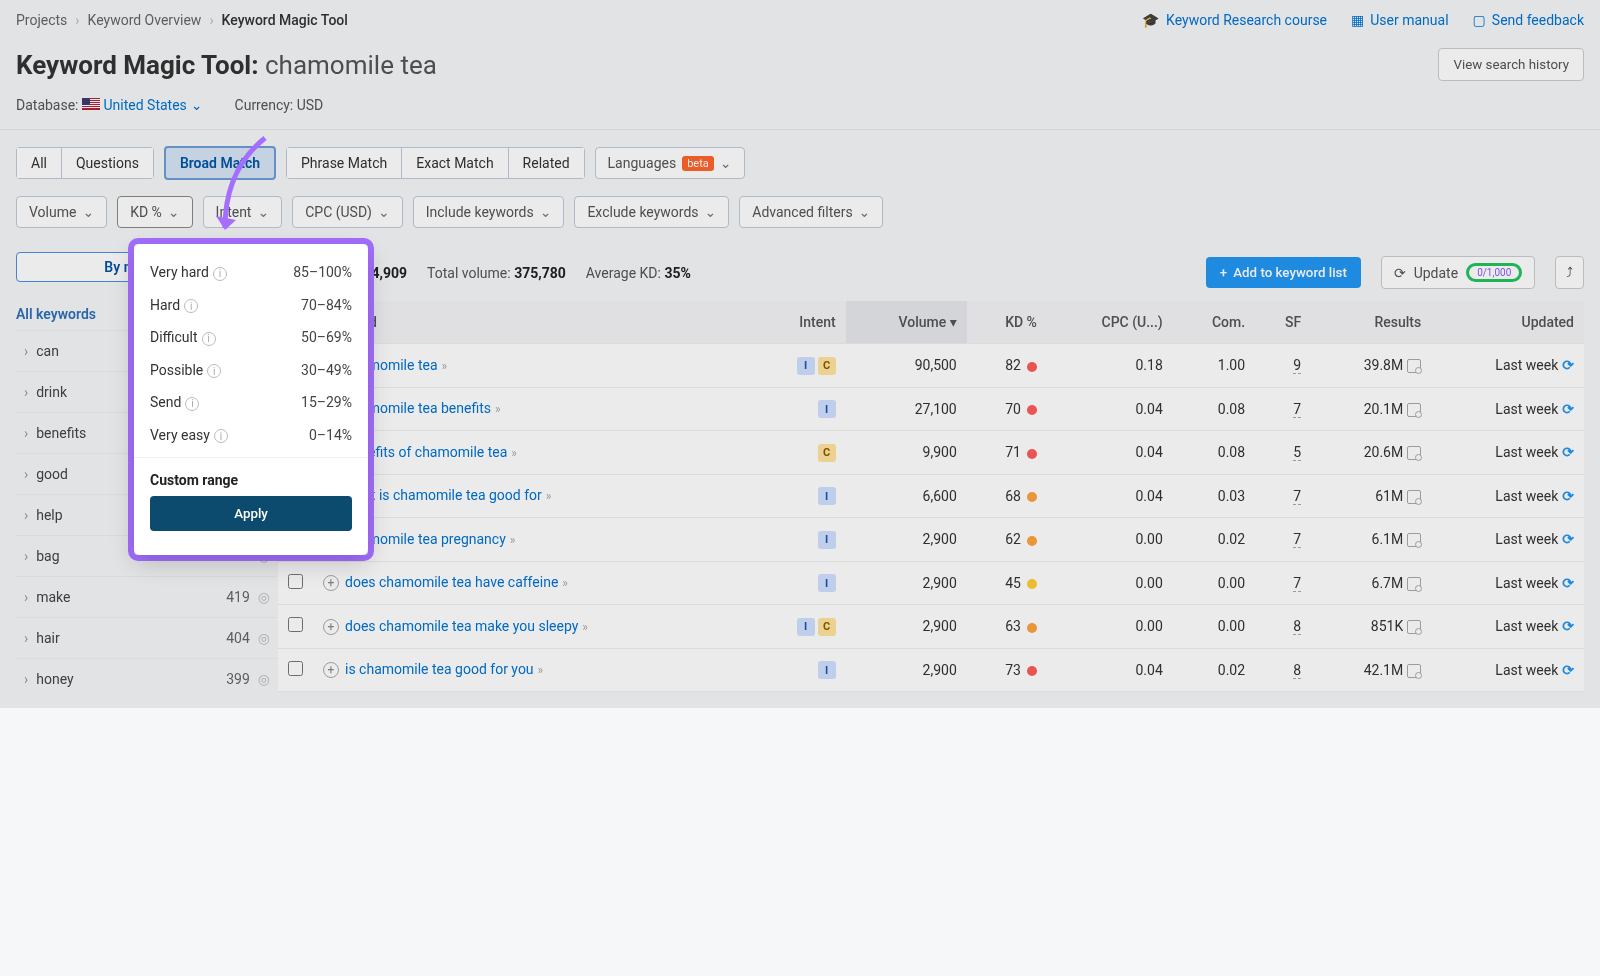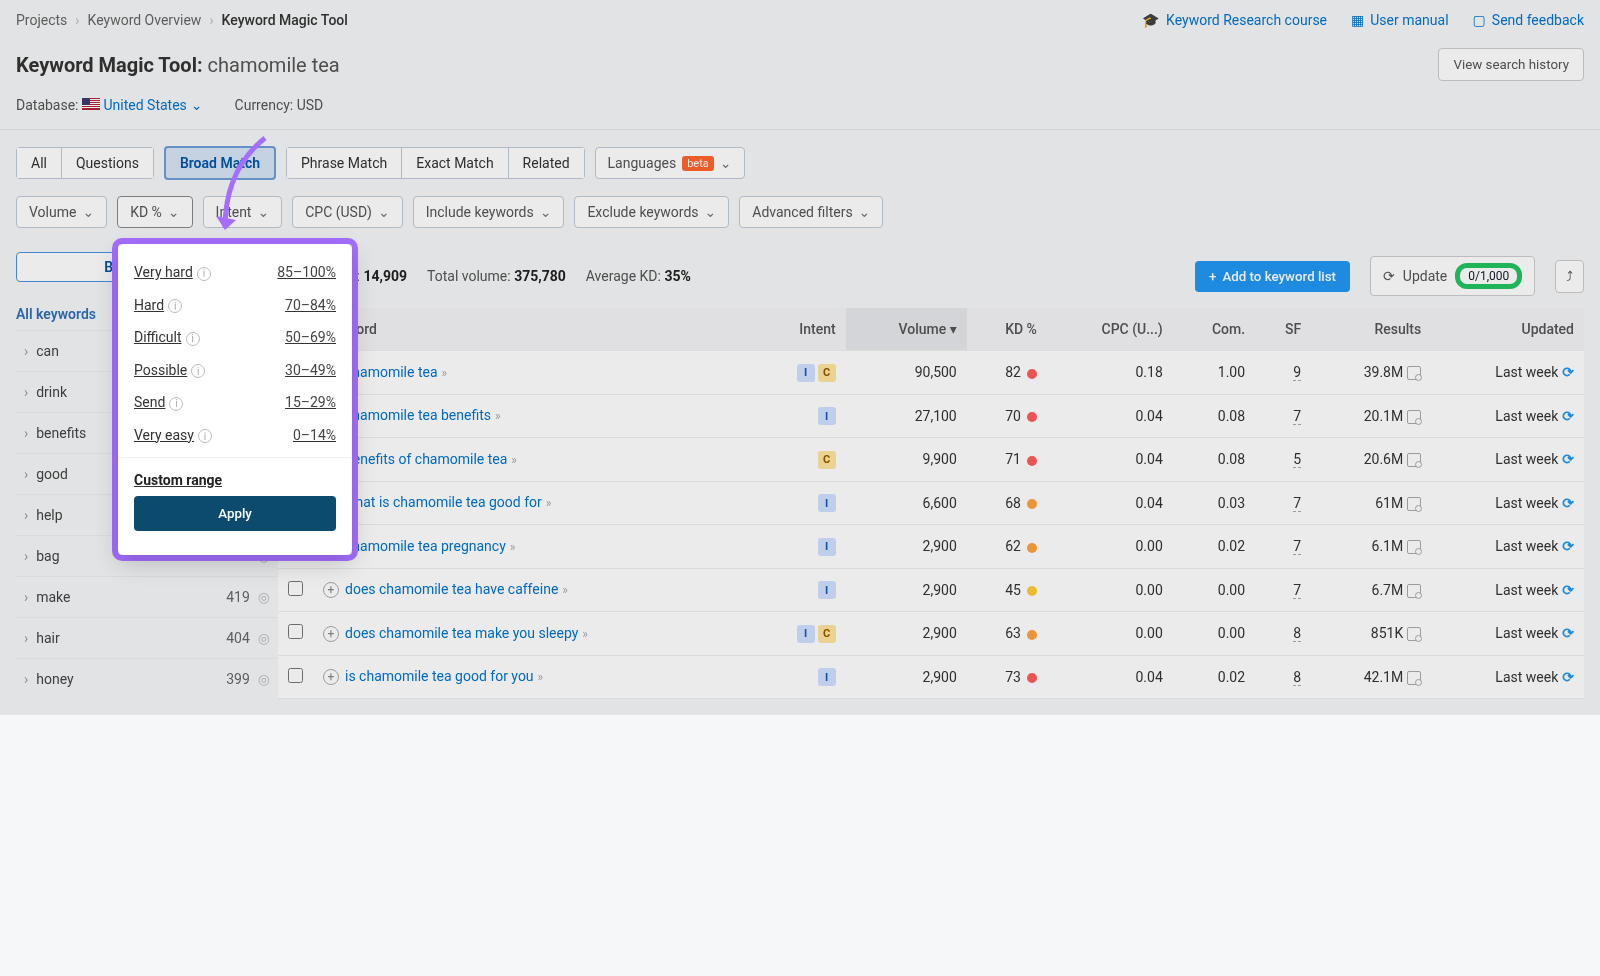--- a/index.html
+++ b/index.html
@@ -6,21 +6,21 @@
 body { background: #f6f7f8; color: #333; font-size: 14px; position: relative; }
 .overlay { position: absolute; inset: 0; background: rgba(0,0,0,0.08); z-index: 5; pointer-events: none; }
 .header-top { padding: 12px 16px; display: flex; justify-content: space-between; align-items: flex-start; }
 .breadcrumbs { display: flex; gap: 8px; align-items: center; color: #666; }
 .breadcrumbs .crumb { cursor: pointer; }
 .breadcrumbs .sep { color: #bbb; }
 .breadcrumbs .active { color: #333; font-weight: 500; }
 .top-links { display: flex; gap: 24px; }
 .top-links a { color: #0073d4; text-decoration: none; display: flex; align-items: center; gap: 6px; }
 .title-row { padding: 8px 16px 12px 16px; display: flex; justify-content: space-between; align-items: center; }
-.title-row h1 { font-size: 20px; font-weight: 700; }
+.title-row h1 { font-size: 26px; font-weight: 700; }
 .title-row h1 .term { font-weight: 400; color: #555; }
 .btn-outline { border: 1px solid #ccc; background: #fff; border-radius: 4px; padding: 8px 14px; color: #555; cursor: pointer; }
 .meta-row { padding: 4px 16px 16px 16px; display: flex; gap: 32px; color: #555; border-bottom: 1px solid #e5e7eb; }
 .meta-row .link { color: #0073d4; cursor: pointer; display: inline-flex; align-items: center; gap: 4px; }
 .filters { padding: 16px; display: flex; flex-wrap: wrap; gap: 10px; align-items: center; }
 .seg-group { display: flex; border-radius: 4px; overflow: hidden; }
 .seg { border: 1px solid #bfc9d9; background: #fff; padding: 7px 14px; cursor: pointer; color: #333; }
 .seg + .seg { border-left: none; }
 .seg.highlighted { border: 2px solid #6d9dd6; background: #d6e4f5; color: #0054a6; font-weight: 600; border-radius: 4px; }
 .badge { background: #ff642d; color: #fff; font-size: 11px; border-radius: 3px; padding: 1px 5px; }
@@ -37,21 +37,21 @@
 .side-item .label { flex: 1; }
 .side-item .count { color: #666; }
 .side-item .eye { color: #bbb; }
 .content { flex: 1; padding: 0 16px 16px 0; }
 .stats-bar { display: flex; align-items: center; gap: 20px; padding: 12px 0; }
 .stats-bar .stat { color: #555; }
 .stats-bar .stat b { color: #222; font-weight: 700; }
 .stats-bar .spacer { flex: 1; }
 .btn-primary { background: #2196f3; color: #fff; border: none; border-radius: 4px; padding: 8px 14px; cursor: pointer; font-weight: 500; display: inline-flex; gap: 6px; align-items: center; }
 .update-group { border: 1px solid #ccc; background: #fff; border-radius: 4px; padding: 6px 12px; display: inline-flex; align-items: center; gap: 8px; color: #555; cursor: pointer; }
-.update-group .pill { border: 5px solid #22c55e; border-radius: 12px; padding: 1px 8px; font-size: 12px; color: #0f172a; }
+.update-group .pill { border: 3px solid #22c55e; border-radius: 12px; padding: 1px 8px; font-size: 10px; color: #8b5cf6; }
 .icon-btn { border: 1px solid #ccc; background: #fff; border-radius: 4px; padding: 8px 10px; cursor: pointer; color: #555; }
 table { width: 100%; border-collapse: collapse; background: #fff; }
 th, td { padding: 12px 10px; text-align: right; border-bottom: 1px solid #eee; font-size: 14px; }
 th { background: #f3f4f6; color: #555; font-weight: 500; }
 th.volume { background: #e6e8eb; }
 th.left, td.left { text-align: left; }
 td .kw-link { color: #0073d4; cursor: pointer; }
 td .chips { display: inline-flex; gap: 3px; }
 .chip { display: inline-flex; align-items: center; justify-content: center; width: 18px; height: 18px; border-radius: 3px; font-size: 11px; font-weight: 700; }
 .chip-i { background: #cfe0ff; color: #1a56b3; }
@@ -64,21 +64,21 @@
 .serp-icon { display:inline-block; width:14px; height:14px; border:1px solid #aaa; border-radius:2px; margin-left:4px; vertical-align:middle; position:relative; }
 .serp-icon::after { content:""; position:absolute; width:5px; height:5px; border:1px solid #aaa; border-radius:50%; bottom:-2px; right:-2px; background:#fff; }
 .refresh-icon { color: #2196f3; font-weight: bold; margin-left: 4px; }
 .plus-circle { display:inline-block; width:16px; height:16px; border:1px solid #aaa; border-radius:50%; text-align:center; line-height:14px; font-size:12px; color:#888; margin-right:6px; }
 .dbl-chev { color:#aaa; margin-left:4px; font-size:12px; }
 input.cb { width: 15px; height: 15px; }
 .flag { display:inline-block; width:18px; height:12px; background:linear-gradient(#b22234 0 8%, #fff 8% 16%, #b22234 16% 24%, #fff 24% 32%, #b22234 32% 40%, #fff 40% 48%, #b22234 48% 56%, #fff 56% 64%, #b22234 64% 72%, #fff 72% 80%, #b22234 80% 100%); position:relative; }
 .flag::before { content:""; position:absolute; left:0; top:0; width:8px; height:7px; background:#3c3b6e; }
 
 
-.kd-dropdown-wrap { position: absolute; top: 238px; left: 112px; z-index: 20; text-decoration: underline; }
+.kd-dropdown-wrap { position: absolute; top: 238px; left: 128px; z-index: 20; }
 .kd-dropdown { background: #fff; border-radius: 6px; width: 234px; padding: 12px 0; box-shadow: 0 8px 24px rgba(0,0,0,0.18); }
 .kd-highlight { border: 6px solid #a56eff; border-radius: 10px; padding: 0; }
 .kd-item { display: flex; justify-content: space-between; align-items: center; padding: 8px 16px; cursor: pointer; color: #333; }
 .kd-item .info { width: 14px; height: 14px; border: 1px solid #bbb; border-radius: 50%; font-size: 10px; color: #aaa; display: inline-flex; align-items: center; justify-content: center; margin-left: 4px; }
 .kd-item .range { color: #444; }
 .kd-sep { border-top: 1px solid #eee; margin: 6px 0; }
 .kd-custom { padding: 8px 16px 12px 16px; }
 .kd-custom .title { font-weight: 700; margin-bottom: 8px; color:#222; }
 .kd-inputs { display: flex; gap: 0; margin-bottom: 10px; }
 .kd-inputs input { flex: 1; border: 1px solid #ccc; padding: 8px; font-size: 13px; width: 50%; }

